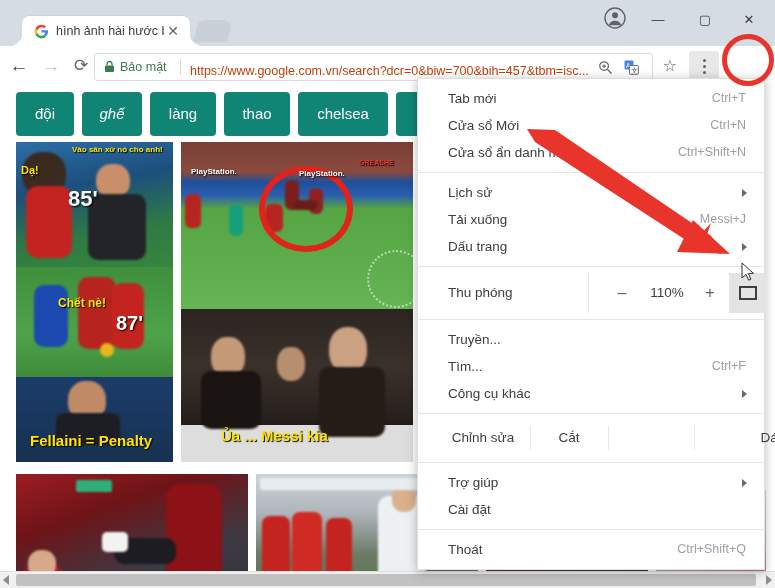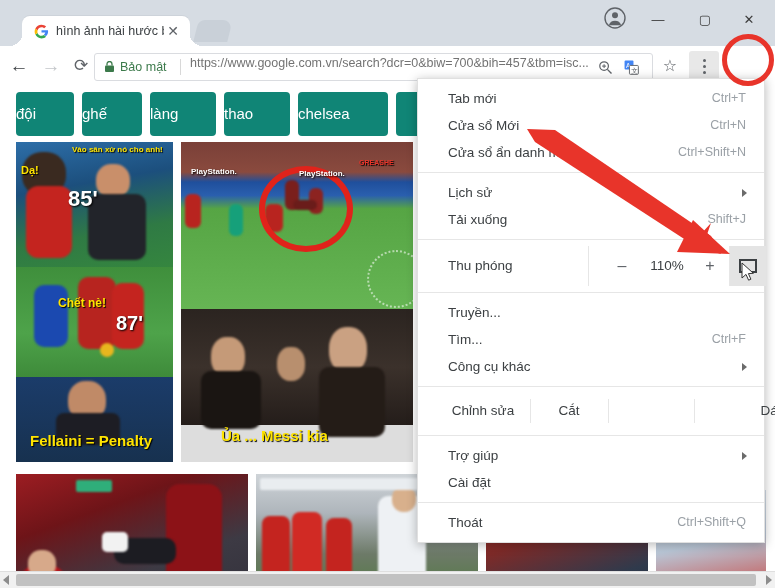--- a/index.html
+++ b/index.html
@@ -57,22 +57,22 @@
   #nav-fwd{left:38px;color:#c3c6c9;}
   #nav-reload{left:68px;font-size:17px;}
 
   #omnibox{
     position:absolute;left:94px;top:7px;width:557px;height:26px;
     background:#fff;border:1px solid #dadce0;border-radius:3px;
   }
   #lock-icon{position:absolute;left:10px;top:7px;width:9px;height:11px;}
   #secure-label{position:absolute;left:25px;top:4px;font-size:12.5px;color:#3c7a4b;line-height:18px;}
   #omni-sep{position:absolute;left:85px;top:5px;width:1px;height:16px;background:#d8d8d8;}
-  #url-text{position:absolute;left:95px;top:0;width:440px;height:18px;overflow:hidden;
-            white-space:nowrap;font-size:12.5px;color:#737373;line-height:18px;}
+  #url-text{position:absolute;left:95px;top:8px;width:440px;height:18px;overflow:hidden;
+            white-space:nowrap;font-size:12.5px;color:#c2410c;line-height:18px;}
   .omni-icon{position:absolute;top:6px;width:22px;height:22px;cursor:pointer;
              text-align:center;line-height:22px;color:#5f6368;font-size:13px;}
   #zoom-indicator{right:36px;}
   #translate-indicator{right:10px;}
 
   #star-btn{position:absolute;left:659px;top:9px;width:22px;height:22px;cursor:pointer;
             text-align:center;line-height:22px;font-size:16px;color:#5f6368;}
   #menu-btn{
     position:absolute;left:689px;top:5px;width:30px;height:30px;border-radius:3px;
     background:#e8e8e8;cursor:pointer;
@@ -88,21 +88,21 @@
     border:5px solid #e8342a;border-radius:50%;box-sizing:border-box;
     pointer-events:none;
   }
 
   
   #page{position:absolute;left:0;top:86px;width:775px;height:502px;background:#fff;overflow:hidden;}
 
   #tagrow{position:absolute;left:0;top:0;width:775px;height:52px;}
   .tag{
     position:absolute;top:6px;height:44px;background:#108576;border-radius:4px;
-    color:#fff;font-size:15px;text-align:left;line-height:44px;cursor:pointer;
+    color:#fff;font-size:15px;text-align:center;line-height:44px;cursor:pointer;
   }
 
   .thumb{position:absolute;overflow:hidden;background:#ddd;}
 
   
   #thumb-1{left:16px;top:56px;width:157px;height:320px;}
   .t1-a{position:absolute;left:0;top:0;width:157px;height:125px;
         background:linear-gradient(170deg,#2d6ea8 0%,#1c4f7d 35%,#2f7a44 70%,#35863f 100%);}
   .t1-b{position:absolute;left:0;top:125px;width:157px;height:110px;
         background:linear-gradient(180deg,#3f8f3c 0%,#4ea34a 60%,#3e8b3a 100%);}
@@ -273,21 +273,21 @@
       <span class="dot"></span>
       <span class="dot"></span>
       <span class="dot"></span>
     </div>
   </div>
 
   <div id="page">
 
     <div id="tagrow">
       <div class="tag" style="left:16px;width:58px;"><span>đội</span></div>
-      <div class="tag" style="left:82px;width:60px;"><span>ghế</span></div>
+      <div class="tag" style="left:82px;width:60px;font-style:italic;"><span>ghế</span></div>
       <div class="tag" style="left:150px;width:66px;"><span>làng</span></div>
       <div class="tag" style="left:224px;width:66px;"><span>thao</span></div>
       <div class="tag" style="left:298px;width:90px;"><span>chelsea</span></div>
       <div class="tag" style="left:396px;width:40px;"><span></span></div>
     </div>
 
     <div class="thumb" id="thumb-1">
       <div class="t1-a">
         <div class="blob" style="left:6px;top:10px;width:44px;height:44px;background:#3a2a20;"></div>
         <div class="blob" style="left:10px;top:44px;width:46px;height:72px;background:#c4241f;border-radius:12px;"></div>
@@ -381,21 +381,25 @@
     </div>
 
     <div class="mi-sep"></div>
 
     <div class="mi">
       <span class="mi-label">Lịch sử</span>
       <span class="mi-arrow"></span>
     </div>
     <div class="mi">
       <span class="mi-label">Tải xuống</span>
-      <span class="mi-accel">Shift+J</span>
+      <span class="mi-accel">Messi+J</span>
+    </div>
+    <div class="mi">
+      <span class="mi-label">Dấu trang</span>
+      <span class="mi-arrow"></span>
     </div>
 
     <div class="mi-sep"></div>
 
     <div id="zoom-row">
       <span id="zoom-label">Thu phóng</span>
       <div id="zoom-ctrl">
         <span id="zoom-minus">–</span>
         <span id="zoom-value">110%</span>
         <span id="zoom-plus">+</span>

